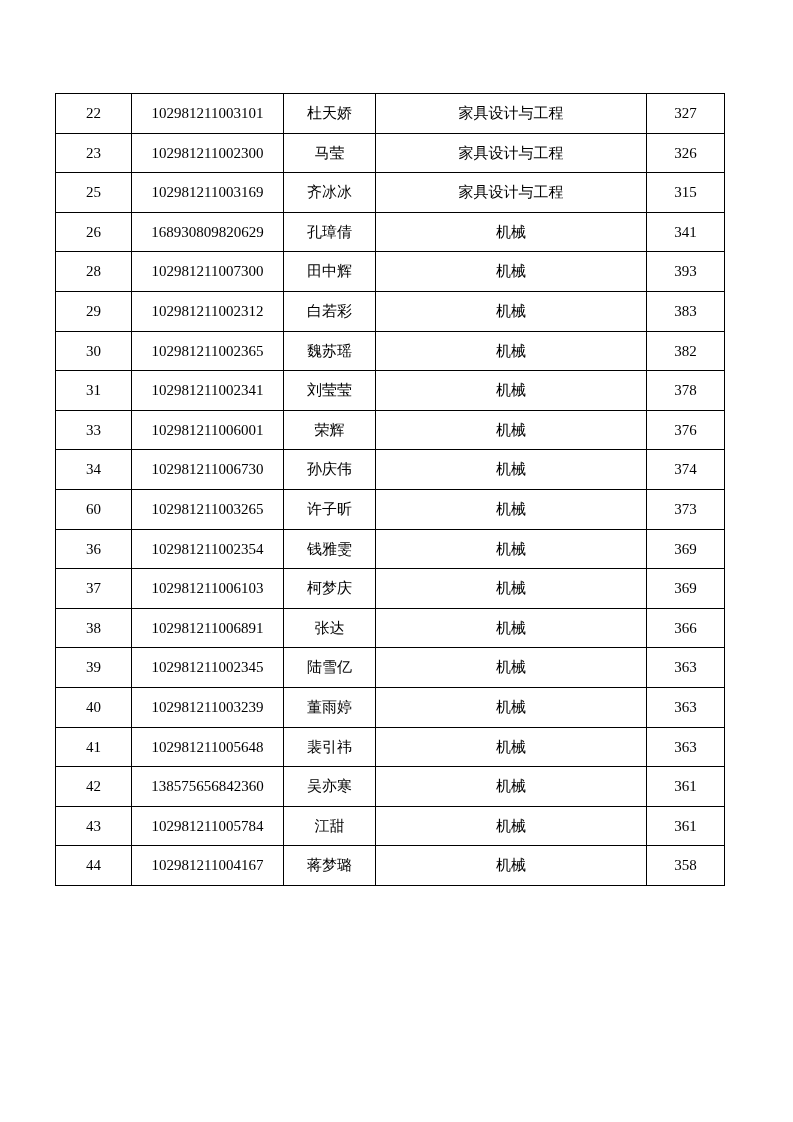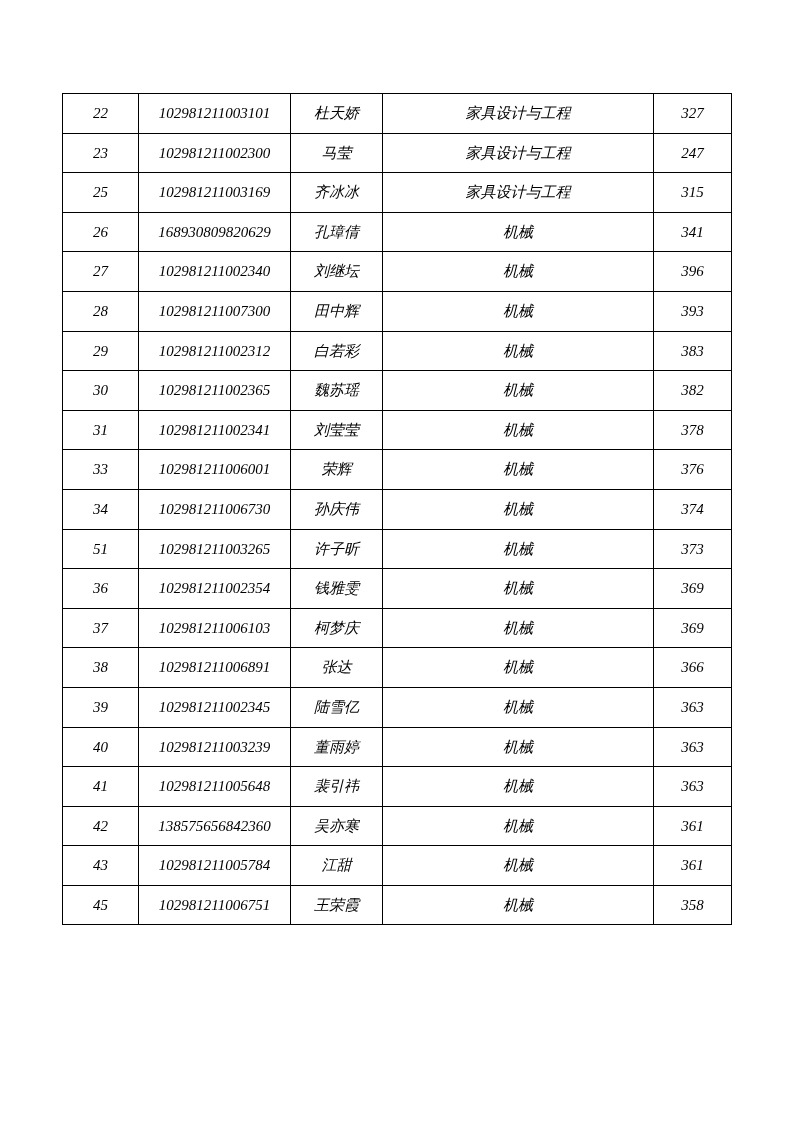--- a/index.html
+++ b/index.html
@@ -18,24 +18,23 @@
   .page {
     position: absolute;
     left: 0;
     top: 0;
     width: 793px;
     height: 1122px;
     box-sizing: border-box;
   }
   .table-wrap {
     position: absolute;
-    left: 62px;
+    left: 55px;
     top: 93px;
     width: 669px;
-    font-style: italic;
   }
   table.score-table {
     border-collapse: collapse;
     width: 669px;
     table-layout: fixed;
   }
   table.score-table td {
     border: 1px solid #000000;
     height: 38.6px;
     text-align: center;
@@ -76,44 +75,37 @@
             <td class="cell-id">102981211003101</td>
             <td class="cell-name">杜天娇</td>
             <td class="cell-major">家具设计与工程</td>
             <td class="cell-score">327</td>
           </tr>
           <tr>
             <td class="cell-index">23</td>
             <td class="cell-id">102981211002300</td>
             <td class="cell-name">马莹</td>
             <td class="cell-major">家具设计与工程</td>
-            <td class="cell-score">247</td>
+            <td class="cell-score">326</td>
           </tr>
           <tr>
             <td class="cell-index">25</td>
             <td class="cell-id">102981211003169</td>
             <td class="cell-name">齐冰冰</td>
             <td class="cell-major">家具设计与工程</td>
             <td class="cell-score">315</td>
           </tr>
           <tr>
             <td class="cell-index">26</td>
             <td class="cell-id">168930809820629</td>
             <td class="cell-name">孔璋倩</td>
             <td class="cell-major">机械</td>
             <td class="cell-score">341</td>
           </tr>
           <tr>
-            <td class="cell-index">27</td>
-            <td class="cell-id">102981211002340</td>
-            <td class="cell-name">刘继坛</td>
-            <td class="cell-major">机械</td>
-            <td class="cell-score">396</td>
-          </tr>
-          <tr>
             <td class="cell-index">28</td>
             <td class="cell-id">102981211007300</td>
             <td class="cell-name">田中辉</td>
             <td class="cell-major">机械</td>
             <td class="cell-score">393</td>
           </tr>
           <tr>
             <td class="cell-index">29</td>
             <td class="cell-id">102981211002312</td>
             <td class="cell-name">白若彩</td>
@@ -142,21 +134,21 @@
             <td class="cell-score">376</td>
           </tr>
           <tr>
             <td class="cell-index">34</td>
             <td class="cell-id">102981211006730</td>
             <td class="cell-name">孙庆伟</td>
             <td class="cell-major">机械</td>
             <td class="cell-score">374</td>
           </tr>
           <tr>
-            <td class="cell-index">51</td>
+            <td class="cell-index">60</td>
             <td class="cell-id">102981211003265</td>
             <td class="cell-name">许子昕</td>
             <td class="cell-major">机械</td>
             <td class="cell-score">373</td>
           </tr>
           <tr>
             <td class="cell-index">36</td>
             <td class="cell-id">102981211002354</td>
             <td class="cell-name">钱雅雯</td>
             <td class="cell-major">机械</td>
@@ -205,22 +197,22 @@
             <td class="cell-score">361</td>
           </tr>
           <tr>
             <td class="cell-index">43</td>
             <td class="cell-id">102981211005784</td>
             <td class="cell-name">江甜</td>
             <td class="cell-major">机械</td>
             <td class="cell-score">361</td>
           </tr>
           <tr>
-            <td class="cell-index">45</td>
-            <td class="cell-id">102981211006751</td>
-            <td class="cell-name">王荣霞</td>
+            <td class="cell-index">44</td>
+            <td class="cell-id">102981211004167</td>
+            <td class="cell-name">蒋梦璐</td>
             <td class="cell-major">机械</td>
             <td class="cell-score">358</td>
           </tr>
         </tbody>
     </table>
   </div>
 </div>
 
 </body></html>

